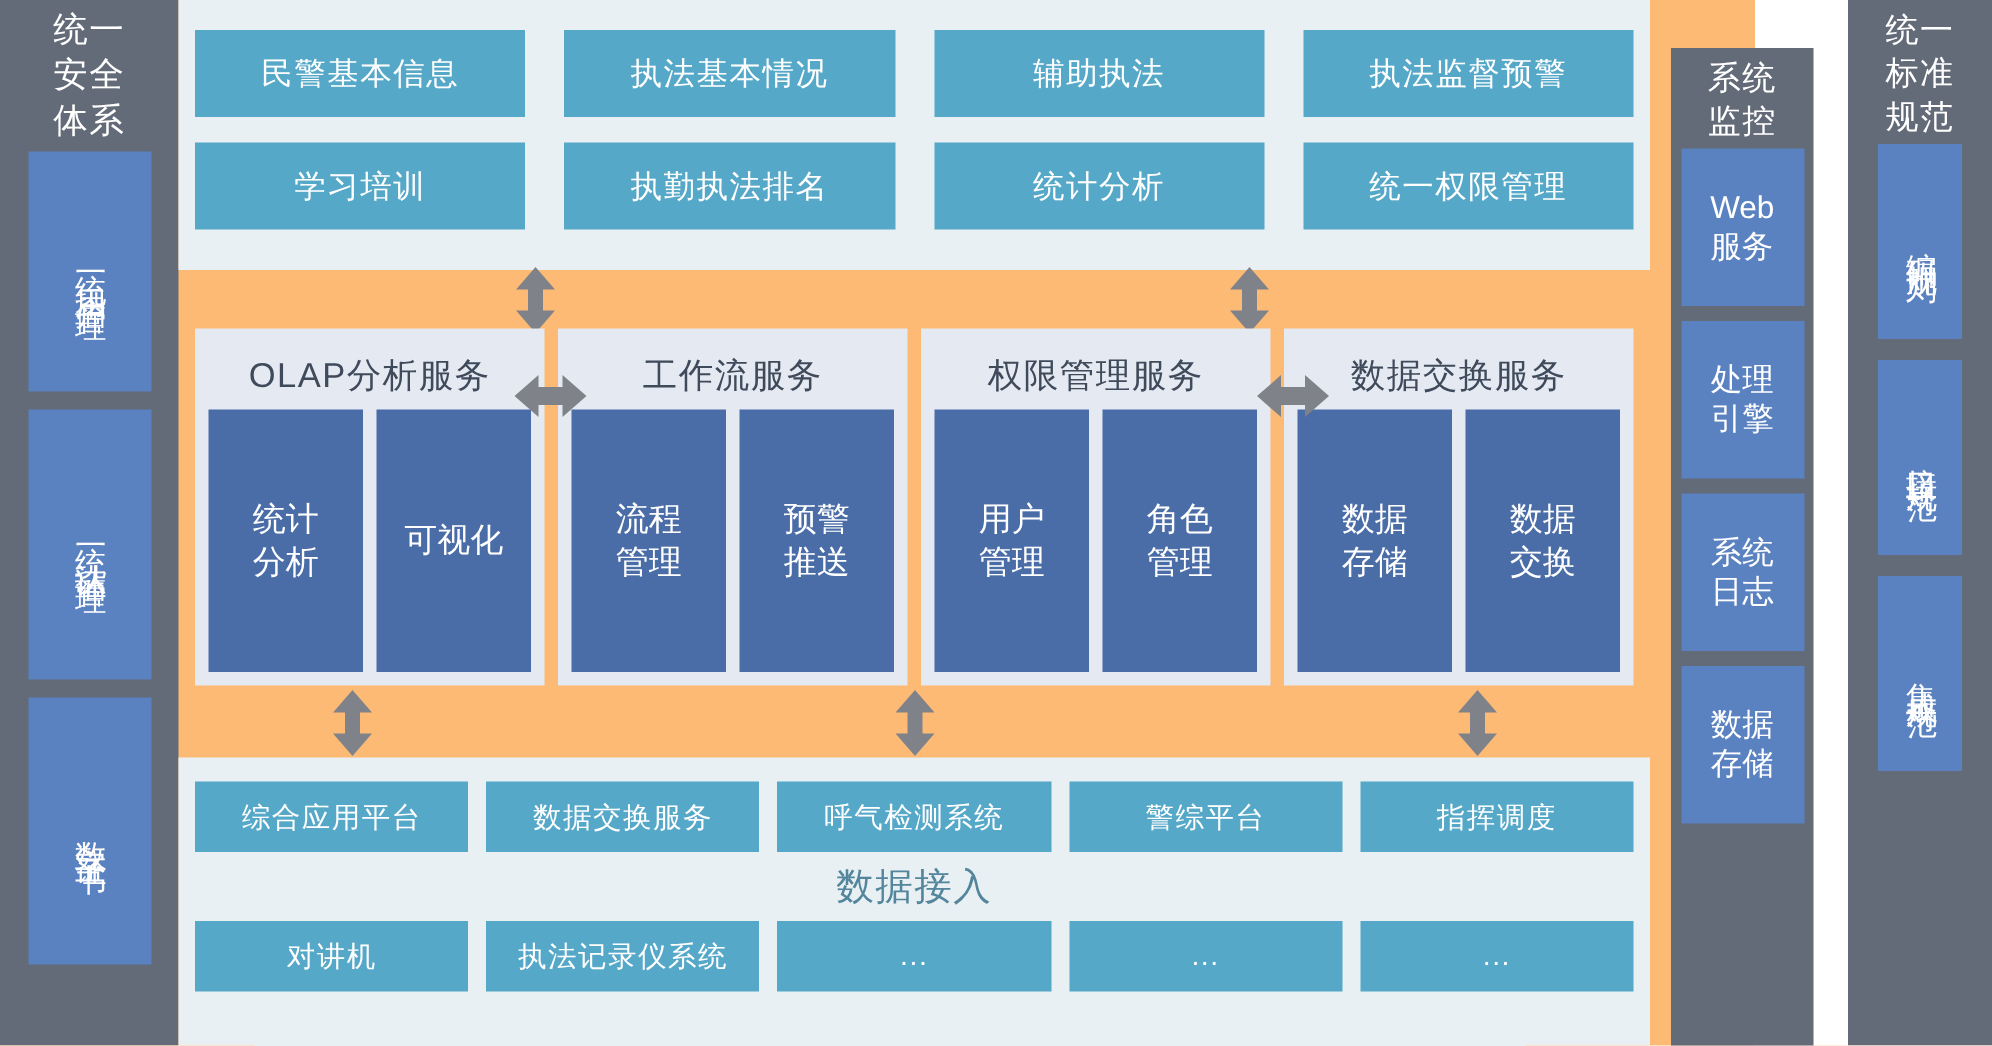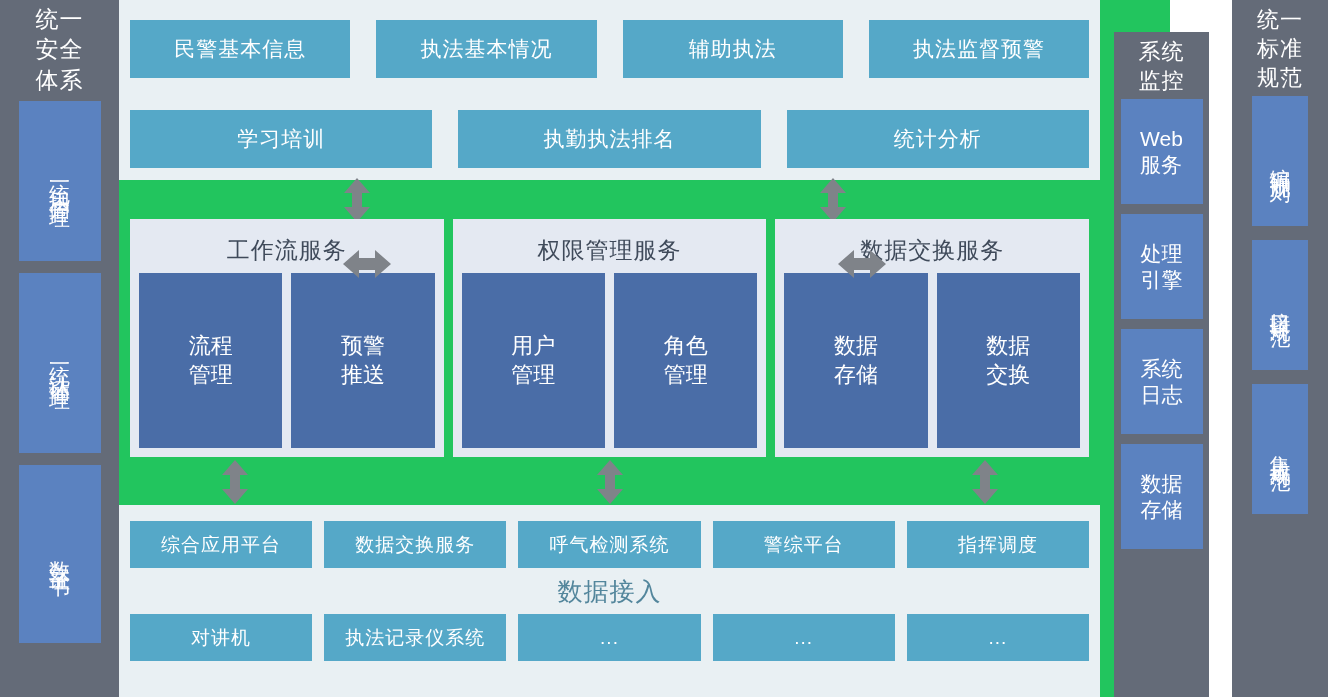--- a/index.html
+++ b/index.html
@@ -10,21 +10,21 @@
   body {
     width: 1328px;
     height: 697px;
     font-family: "Liberation Sans", "DejaVu Sans", sans-serif;
     overflow: hidden;
   }
   #root {
     position: relative;
     width: 1170px;
     height: 697px;
-    background: #22c55e;
+    background: #fdba74;
   }
 
   
   .side-col {
     position: absolute;
     top: 0;
     height: 697px;
     background: #646b78;
     box-sizing: border-box;
     display: flex;
@@ -101,21 +101,21 @@
     width: 981px;
     height: 180px;
     background: #e9f0f3;
     box-sizing: border-box;
     padding: 20px 11px 0 11px;
   }
   .app-row {
     display: flex;
     gap: 26px;
   }
-  .app-row + .app-row { margin-top: 32px; }
+  .app-row + .app-row { margin-top: 17px; }
   .app-box {
     flex: 1 1 0;
     height: 58px;
     background: #55a8c8;
     color: #ffffff;
     font-size: 21px;
     display: flex;
     align-items: center;
     justify-content: center;
     letter-spacing: 1px;
@@ -235,36 +235,45 @@
       <div class="app-row">
         <div class="app-box">民警基本信息</div>
         <div class="app-box">执法基本情况</div>
         <div class="app-box">辅助执法</div>
         <div class="app-box">执法监督预警</div>
       </div>
       <div class="app-row">
         <div class="app-box">学习培训</div>
         <div class="app-box">执勤执法排名</div>
         <div class="app-box">统计分析</div>
+        <div class="app-box">统一权限管理</div>
       </div>
     </div>
 
     <div class="arrow-v" style="left:224px; top:178px;">
       <svg width="28" height="44" viewBox="0 0 28 44">
           <polygon points="14,0 27,15 19,15 19,29 27,29 14,44 1,29 9,29 9,15 1,15" fill="#7f8389"></polygon>
         </svg>
     </div>
     <div class="arrow-v" style="left:700px; top:178px;">
       <svg width="28" height="44" viewBox="0 0 28 44">
           <polygon points="14,0 27,15 19,15 19,29 27,29 14,44 1,29 9,29 9,15 1,15" fill="#7f8389"></polygon>
         </svg>
     </div>
 
     <div id="svc-layer">
 
+      <div class="svc-panel">
+        <div class="svc-title">OLAP分析服务</div>
+        <div class="svc-inner">
+          <div class="svc-box">统计
+分析</div>
+          <div class="svc-box">可视化</div>
+        </div>
+      </div>
 
       <div class="svc-panel">
         <div class="svc-title">工作流服务</div>
         <div class="svc-inner">
           <div class="svc-box">流程
 管理</div>
           <div class="svc-box">预警
 推送</div>
         </div>
       </div>

